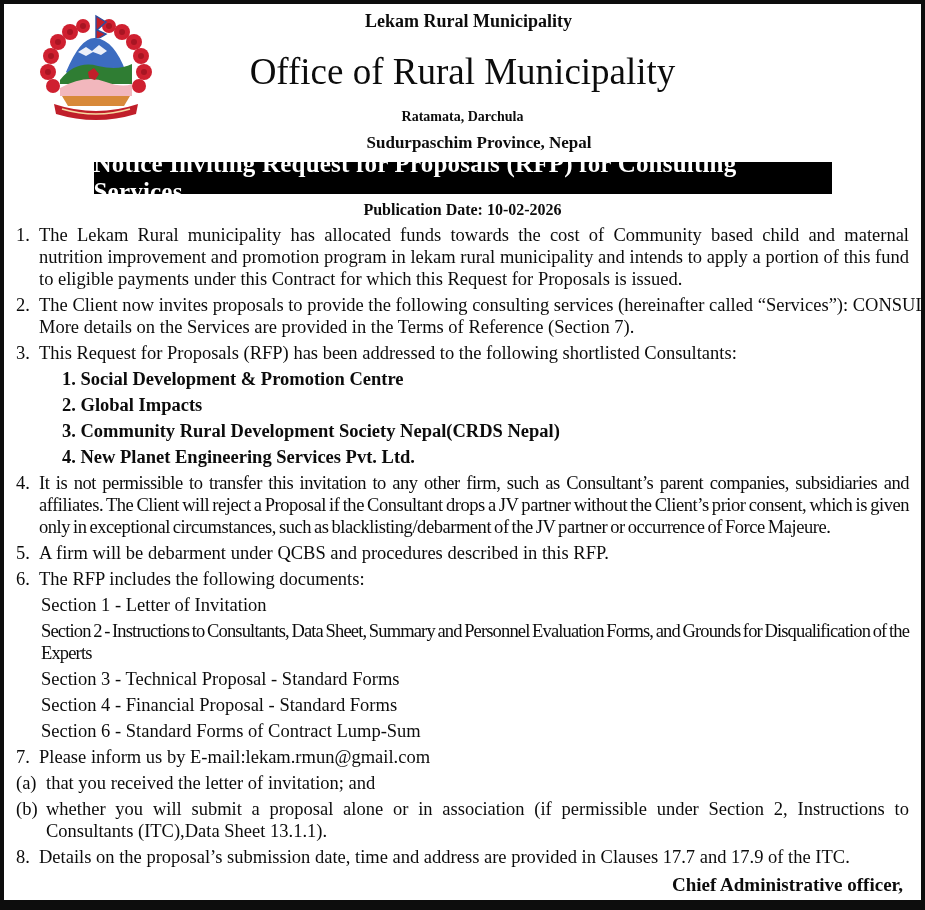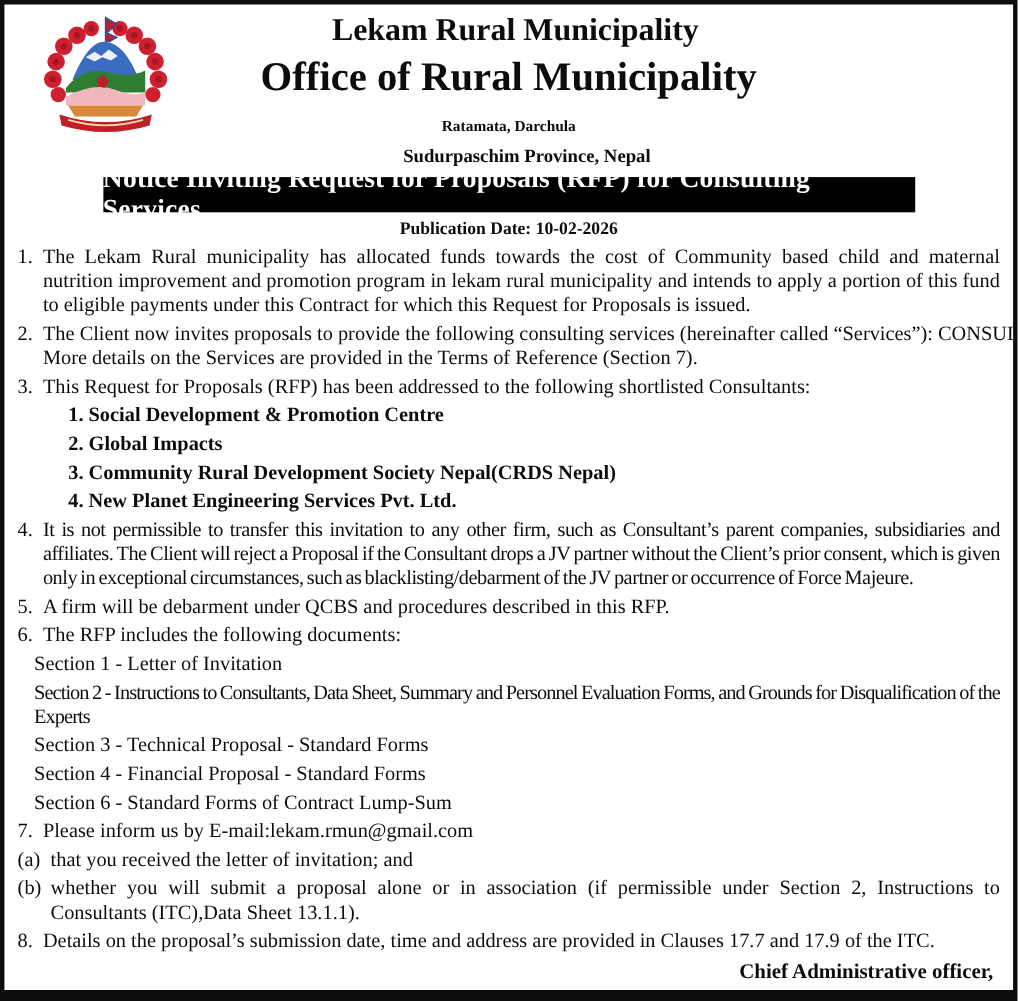--- a/index.html
+++ b/index.html
@@ -9,42 +9,42 @@
     background:#ffffff;
     border:4px solid #0d0d0d;
     border-bottom-width:10px;
     overflow:hidden;
     position:relative;
     font-family:"Liberation Serif","DejaVu Serif",serif;
     color:#0c0c0c;
   }
   .logo-wrap { position:absolute; left:22px; top:10px; width:140px; height:108px; }
   .header { text-align:center; padding-top:8px; }
-  .h-muni   { font-size:29px; font-weight:bold; line-height:1.1;padding-left:12px; }
-  .h-office { font-size:37px; font-weight:bold; line-height:1.12; margin-top:6px; }
+  .h-muni   { font-size:18px; font-weight:bold; line-height:1.1;padding-left:12px; }
+  .h-office { font-size:37px; font-weight:normal; line-height:1.12; margin-top:19px; }
   .h-addr   { font-size:14px; font-weight:bold; margin-top:17px; }
   .h-addr2  { font-size:17px; font-weight:bold; margin-top:8px;padding-left:33px; }
   .banner {
     background:#000000; color:#ffffff;
     width:738px; height:32px; margin:9px auto 0;
     display:flex; align-items:center; justify-content:center;
     font-size:25px; font-weight:bold; letter-spacing:0.2px;
   }
   .pubdate { text-align:center; font-weight:bold; font-size:16px; margin:7px 0 5px; }
   .content { padding:0 12px; font-size:18.5px; line-height:22px; }
   .para { display:flex; margin:0 0 4px; }
   .num  { flex:0 0 23px; }
   .num-w{ flex:0 0 30px; }
   .ptext { flex:1; text-align:justify; }
   .fit-line { white-space:nowrap; display:inline-block; }
   .condensed { letter-spacing:-0.45px; word-spacing:-1.2px; }
   .xcondensed { letter-spacing:-0.85px; word-spacing:-1.6px; }
   .shortlist { margin:1px 0 4px 46px; font-weight:bold; }
   .shortlist .sl-item { margin-bottom:4px; }
-  .sections { margin:0 0 4px 15px; }
+  .sections { margin:0 0 4px 25px; }
   .sections .sec-item { margin-bottom:4px; text-align:justify; }
   .signature { text-align:right; font-weight:bold; font-size:19px; padding:2px 6px 0 0; }
 </style>
 </head>
 <body>
 
 <div class="logo-wrap">
   <svg width="140" height="108" viewBox="0 0 140 108">
 
     <g fill="#cf2030">

